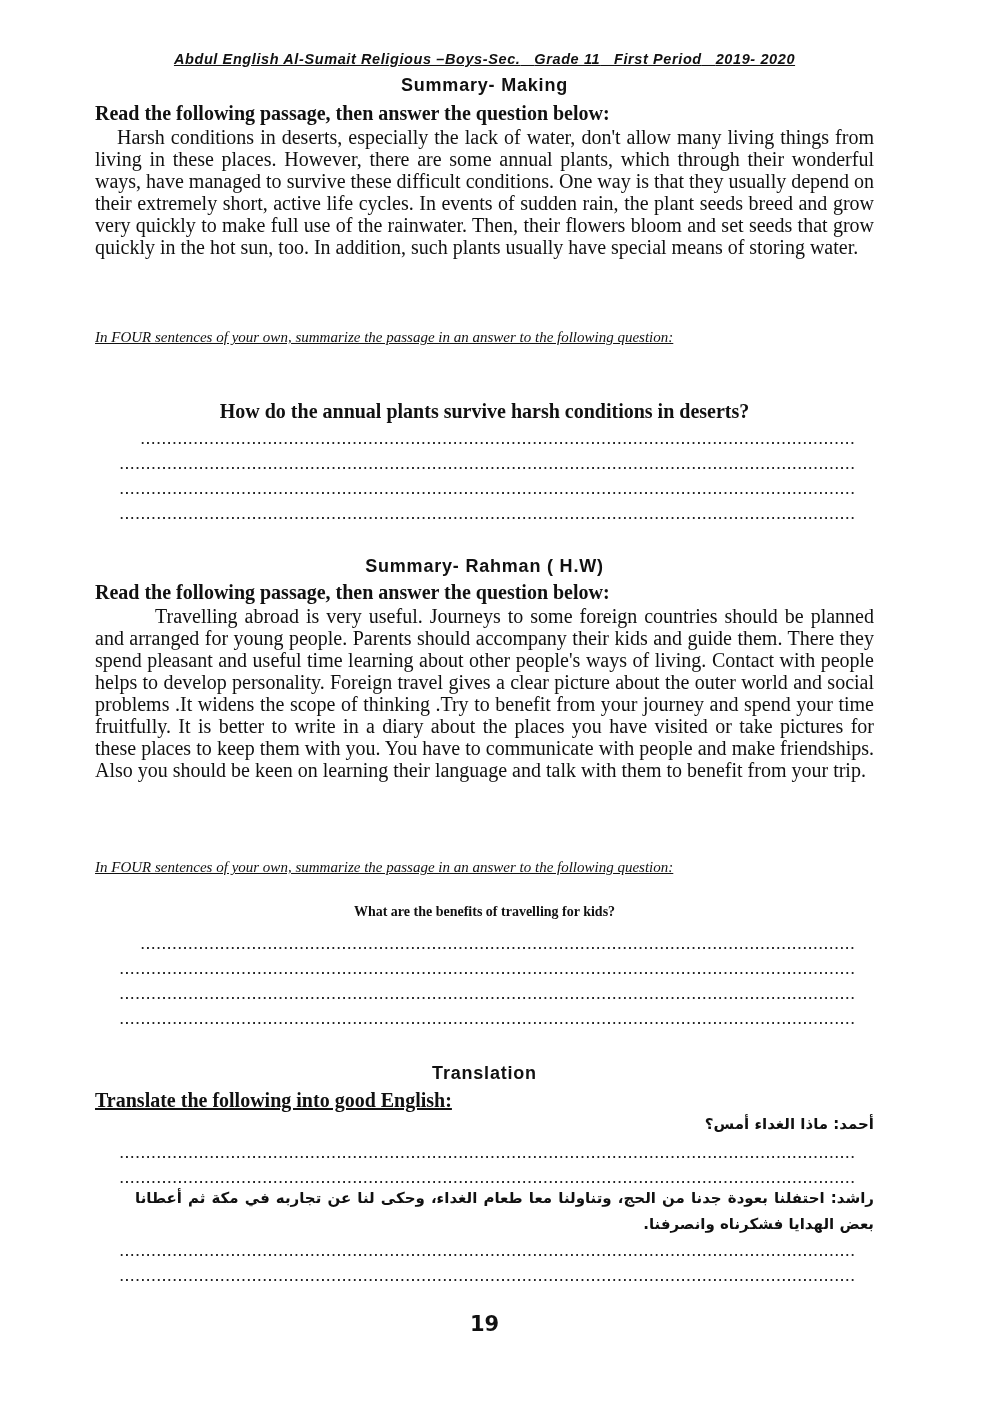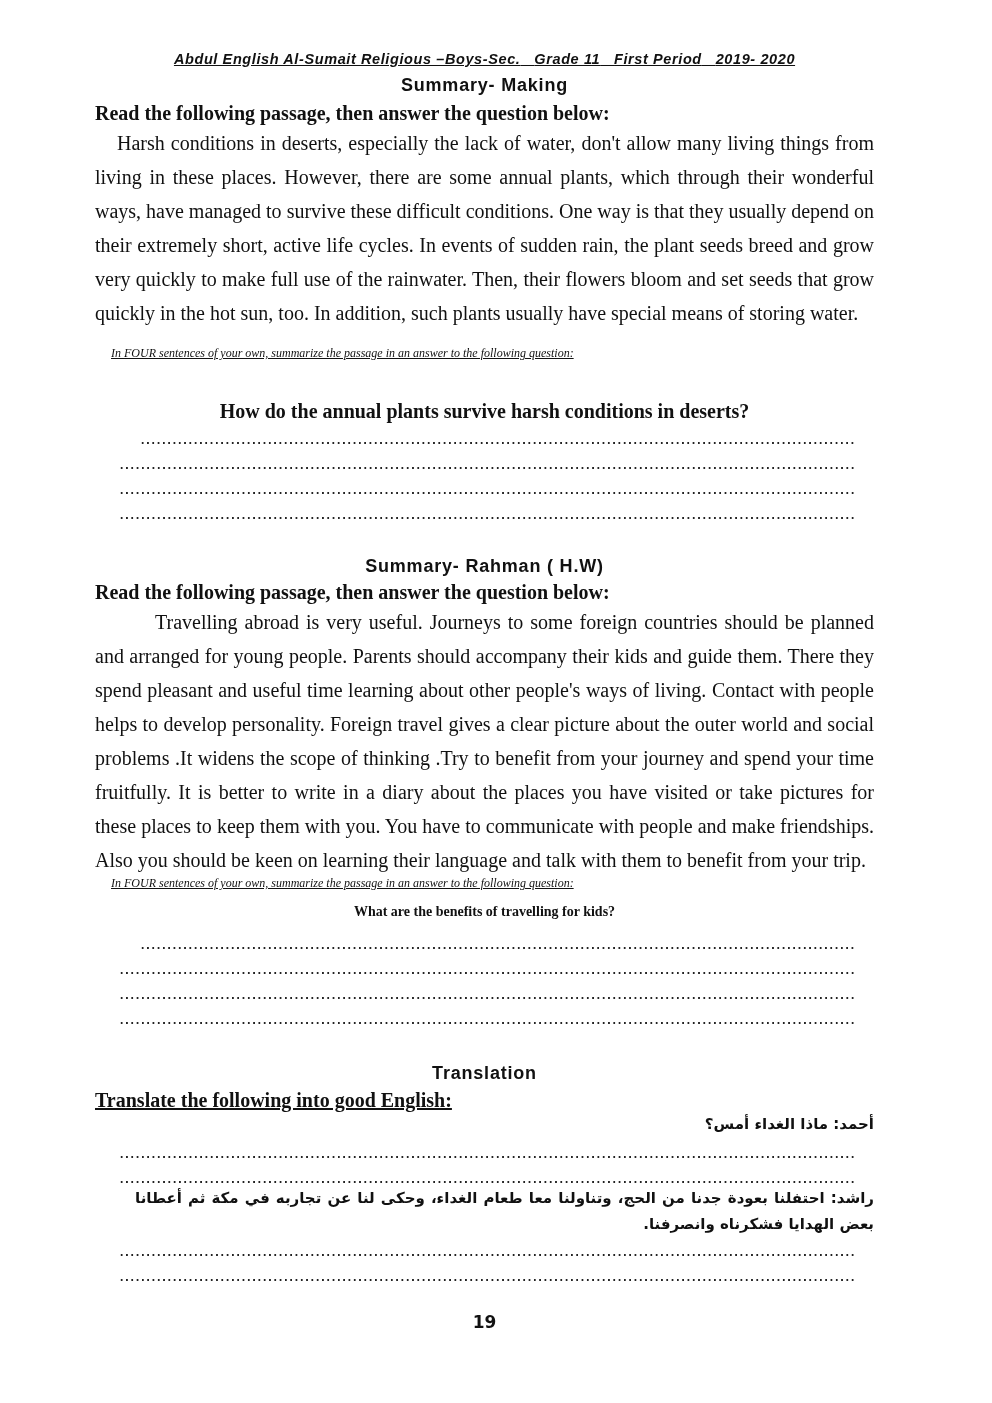--- a/index.html
+++ b/index.html
@@ -16,27 +16,27 @@
     position: absolute; left: 0; width: 779px; text-align: center;
     font-family: "Liberation Sans", sans-serif; font-weight: bold; font-size: 18px;
     letter-spacing: 0.8px;
   }
   .instr {
     position: absolute; left: 0; width: 779px;
     font-family: "Liberation Serif", serif; font-weight: bold; font-size: 20px;
   }
   .passage {
     position: absolute; left: 0; width: 779px;
-    font-family: "Liberation Serif", serif; font-size: 20px; line-height: 34px;
+    font-family: "Liberation Serif", serif; font-size: 20px; line-height: 22px;
     text-align: justify; margin: 0;
   }
   .task {
     position: absolute; left: 0; width: 779px;
-    font-family: "Liberation Serif", serif; font-style: italic; font-size: 12px;
-    line-height: 25px; text-decoration: underline; text-align: justify; margin: 16px;
+    font-family: "Liberation Serif", serif; font-style: italic; font-size: 15px;
+    line-height: 25px; text-decoration: underline; text-align: justify; margin: 0;
     text-align-last: left;
   }
   .question {
     position: absolute; left: 0; width: 779px; text-align: center;
     font-family: "Liberation Serif", serif; font-weight: bold; font-size: 20px;
   }
   .question.big { font-size: 14px; }
   .dots {
     position: absolute; height: 4px;
     background-image: radial-gradient(circle, #222 0.9px, transparent 1.2px);
@@ -48,21 +48,21 @@
     font-family: "DejaVu Sans", sans-serif; font-weight: bold; font-size: 15px; line-height: 26px;
     margin: 0;
   }
   .trans-instr {
     position: absolute; left: 0; top: 1089px;
     font-family: "Liberation Serif", serif; font-weight: bold; font-size: 20px;
     text-decoration: underline;
   }
   .page-number {
     position: absolute; left: 0; width: 779px; top: 1312px; text-align: center;
-    font-family: "DejaVu Sans", sans-serif; font-weight: bold; font-size: 17px;
+    font-family: "DejaVu Sans", sans-serif; font-weight: bold; font-size: 21px;
   }
   .indent1 { text-indent: 22px; }
   .indent2 { text-indent: 60px; }
 </style>
 </head>
 <body>
 
 <div class="page">
 
   <div class="school-header"><span>Abdul English Al-Sumait Religious –Boys-Sec.</span>   <span>Grade 11</span>   <span>First Period</span>   <span>2019- 2020</span></div>

